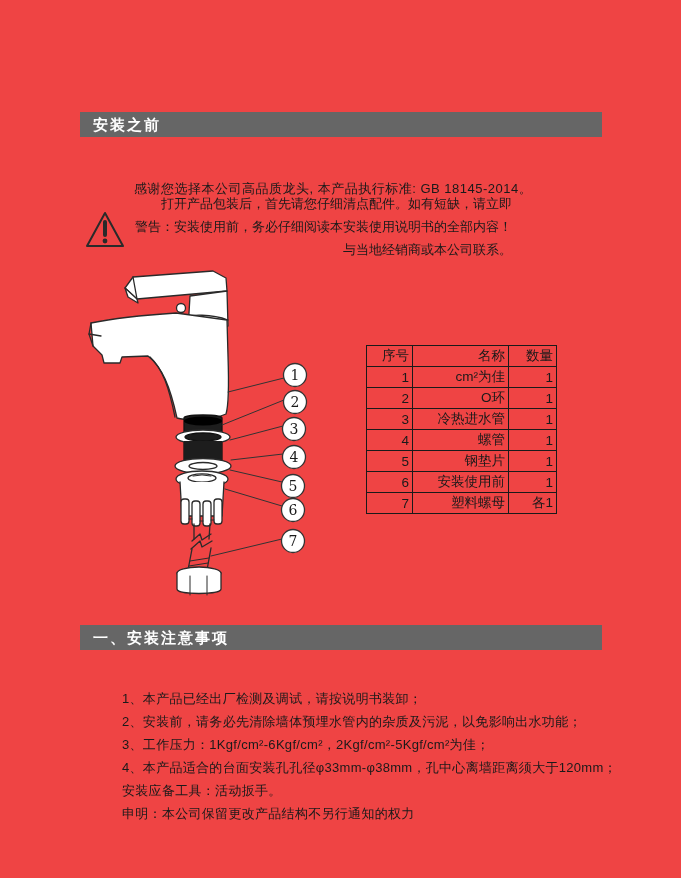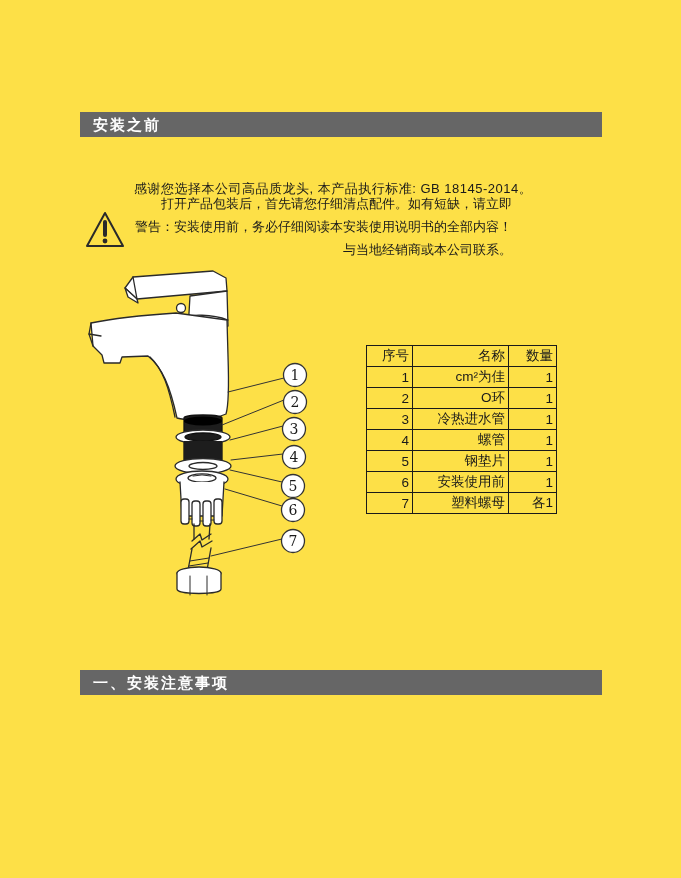--- a/index.html
+++ b/index.html
@@ -1,28 +1,28 @@
 <!DOCTYPE html>
 <html><head>
 <meta charset="utf-8">
 <style>
   * { margin:0; padding:0; box-sizing:border-box; }
   html,body { background:#ffffff; }
   .page {
-    position:relative; width:681px; height:878px; background:#fde047;
+    position:relative; width:681px; height:878px; background:#ef4444;
     font-family:"Liberation Sans","DejaVu Sans",sans-serif; color:#1a1a1a;
     overflow:hidden;
   }
   .bar {
     position:absolute; left:80px; width:522px; height:25px;
     background:#666666; color:#ffffff; font-size:15px; font-weight:bold;
     line-height:25px; padding-left:13px; letter-spacing:2px; white-space:nowrap;
   }
   .bar1 { top:112px; }
-  .bar2 { top:625px;margin-top:45px; }
+  .bar2 { top:625px; }
   .intro {
     position:absolute; left:134px; top:160px; font-size:13px; white-space:nowrap;
     letter-spacing:0.5px;
     margin-top:20px;
   }
   .warn-wrap { position:absolute; left:85px; top:192px; width:480px; height:70px; }
   .warn-icon { position:absolute; left:0px; top:18px; }
   .warn-lines { position:absolute; left:50px; top:0px; font-size:13px; line-height:23px; white-space:nowrap;text-align:right; }
   .diagram { position:absolute; left:80px; top:268px; }
   .parts-table {
@@ -191,14 +191,22 @@
           <td>塑料螺母</td>
           <td>各1</td>
         </tr>
       </tbody>
   </table>
 
   <div class="bar bar2">
     <span>一、安装注意事项</span>
   </div>
 
+  <ul class="notes">
+      <li>1、本产品已经出厂检测及调试，请按说明书装卸；</li>
+      <li>2、安装前，请务必先清除墙体预埋水管内的杂质及污泥，以免影响出水功能；</li>
+      <li>3、工作压力：1Kgf/cm²-6Kgf/cm²，2Kgf/cm²-5Kgf/cm²为佳；</li>
+      <li>4、本产品适合的台面安装孔孔径φ33mm-φ38mm，孔中心离墙距离须大于120mm；</li>
+      <li>安装应备工具：活动扳手。</li>
+      <li>申明：本公司保留更改产品结构不另行通知的权力</li>
+    </ul>
 
 </div>
 
 </body></html>

